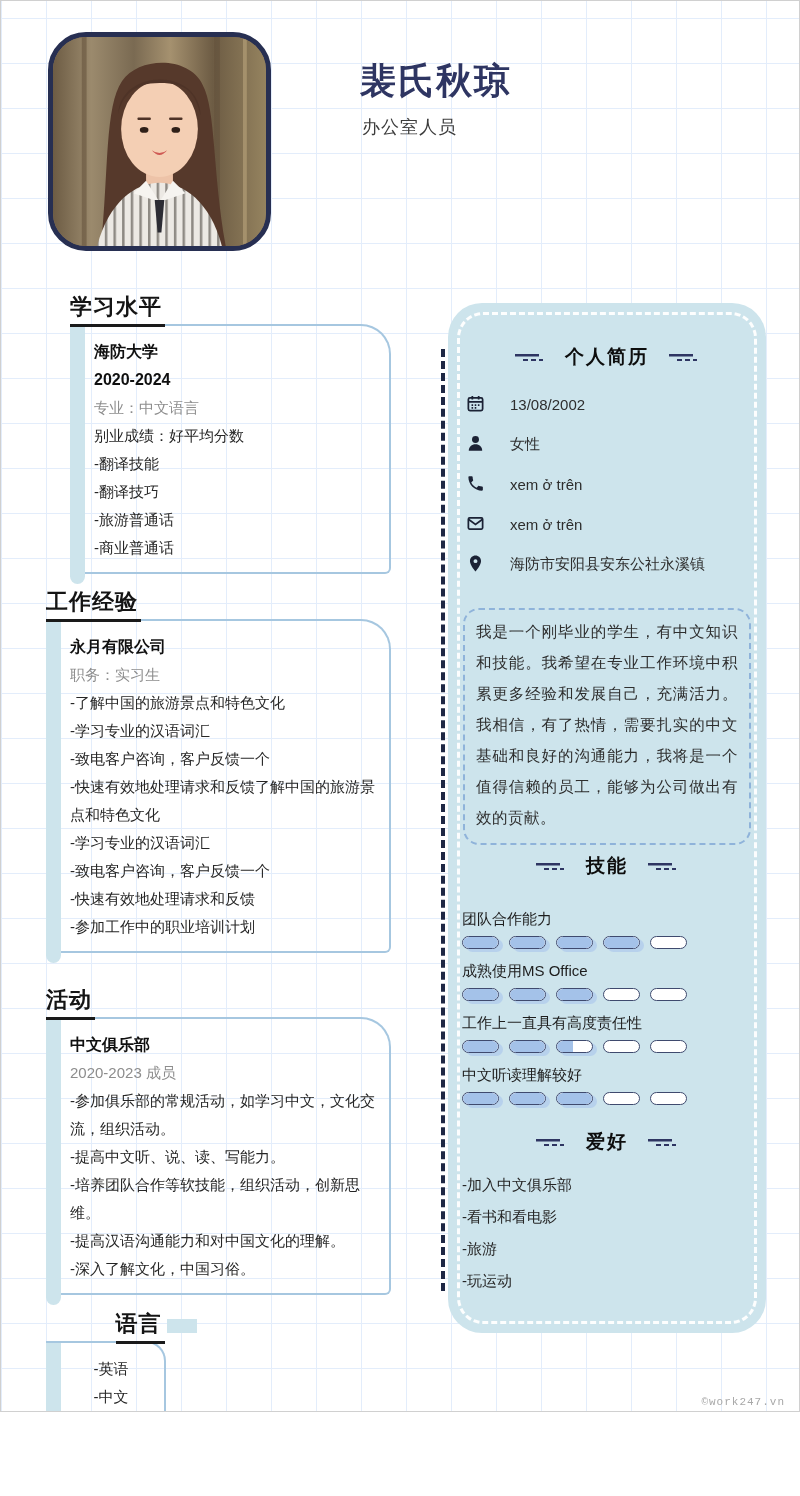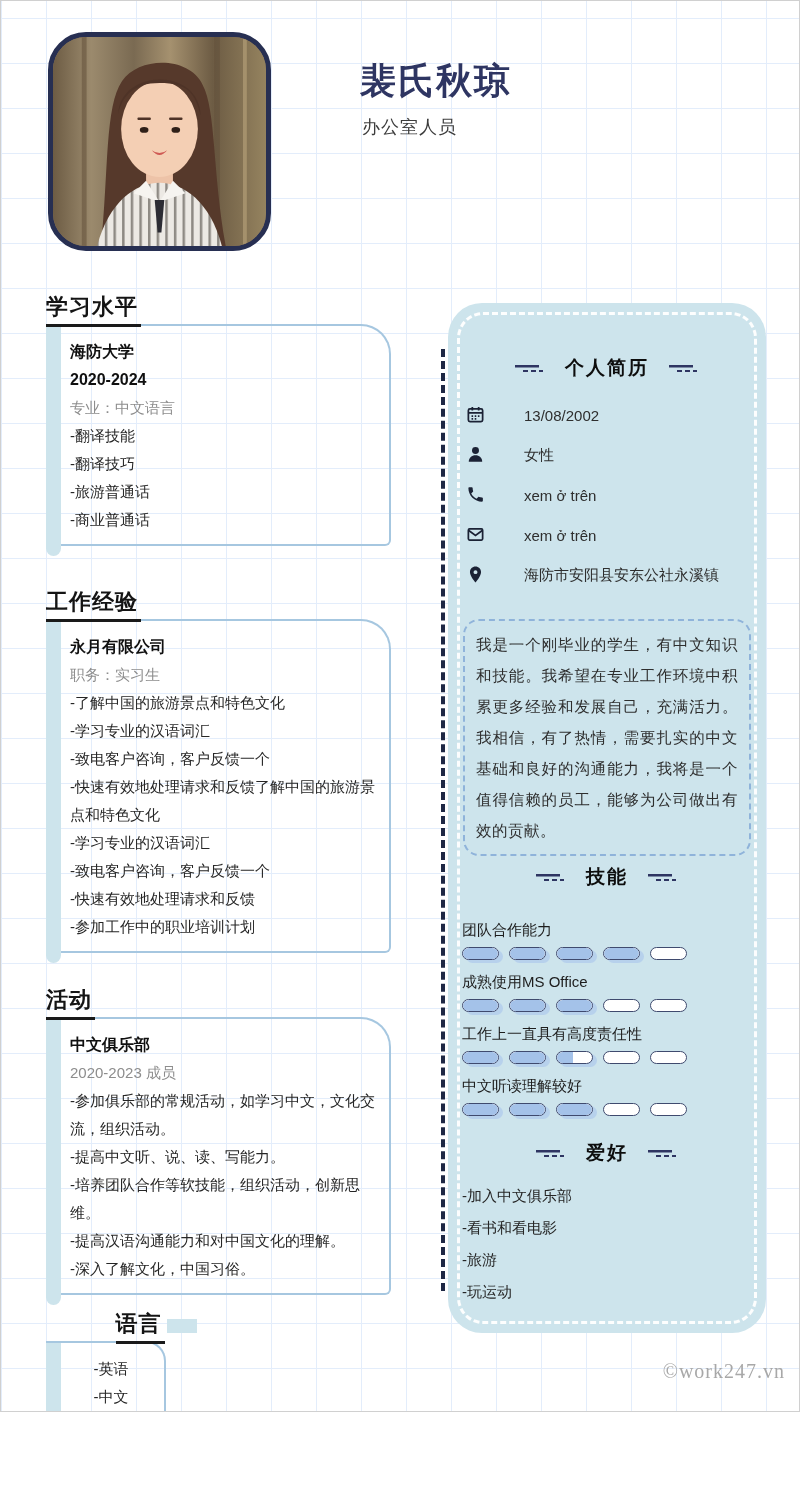--- a/index.html
+++ b/index.html
@@ -42,76 +42,76 @@
     border-radius:0 30px 6px 0;
     padding:12px 12px 10px 24px;
   }
   .card .bar{
     position:absolute;left:0;top:0;bottom:-12px;width:15px;
     background:var(--panel-blue);border-radius:0 0 9px 9px;
   }
   .line{font-size:15px;line-height:28px;color:#262626;}
   .line.bold{font-weight:700;font-size:16px;color:#101010;}
   .line.gray{color:var(--text-gray);}
-  #sec-education{left:45px;top:291px;}
+  #sec-education{left:45px;top:291px;padding-left:24px;}
   #sec-experience{left:45px;top:586px;}
   #sec-activities{left:45px;top:984px;}
   #sec-languages{left:45px;top:1308px;width:220px;text-align:center;}
   #sec-languages .card{width:120px;min-height:104px;border-radius:0 20px 4px 0;}
   .lang-deco{display:inline-block;width:30px;height:14px;background:var(--panel-blue);
     vertical-align:-2px;margin-left:2px;}
   .lang-underbar{margin:5px 0 0 12px;width:118px;height:7px;background:var(--panel-blue);}
   
   .panel{
     position:absolute;left:447px;top:302px;width:318px;height:1030px;
-    background:var(--panel-blue);border-radius:34px;padding:48px 14px 0;
+    background:var(--panel-blue);border-radius:34px;padding:37px 14px 0;
   }
   .panel-inset{
     position:absolute;inset:9px;border:3px dashed rgba(255,255,255,.95);
     border-radius:26px;pointer-events:none;
   }
   .navy-dash{
     position:absolute;left:-7px;top:46px;height:942px;width:0;
     border-left:4px dashed #1e2844;
   }
   .panel-heading{
     display:flex;justify-content:center;align-items:center;gap:18px;
     font-size:19px;font-weight:800;color:#0d0d0d;letter-spacing:2px;margin:4px 0 0;
   }
   .dash-deco{
     width:34px;height:9px;flex:0 0 auto;
     background:
       linear-gradient(var(--navy),var(--navy)) no-repeat 2px 1px / 24px 2.5px,
       repeating-linear-gradient(90deg,var(--navy) 0 5px,transparent 5px 8px) no-repeat 10px 6px / 20px 2px;
   }
   .contact{list-style:none;margin-top:14px;}
-  .contact li{display:flex;align-items:center;height:40px;gap:38px;padding-left:4px;}
+  .contact li{display:flex;align-items:center;height:40px;gap:24px;padding-left:4px;}
   .contact .cicon{width:20px;height:20px;flex:0 0 auto;color:#1b2235;}
   .contact .cicon svg{width:19px;height:19px;display:block;}
   .contact .ctext{font-size:15px;color:#2e2e2e;}
   .summary-box{
     margin:24px 1px 0;border:2px dashed var(--dash-border);border-radius:16px;
     padding:8px 11px;font-size:15.5px;line-height:31px;color:#2e2e2e;
-    text-align:justify;letter-spacing:.5px;
+    text-align:justify;letter-spacing:.5px;font-family:Liberation Mono, monospace;
   }
   .h-skills{margin-top:8px;}
   .skills{margin-top:28px;}
   .skill{margin-bottom:10px;}
   .skill-label{font-size:15px;color:#1d1d1d;line-height:24px;}
   .pills{display:flex;gap:10px;margin-top:5px;height:13px;}
   .pill{width:37px;height:13px;border:1.5px solid var(--pill-border);border-radius:8px;background:#fff;overflow:hidden;}
   .pill.has-fill{box-shadow:4px 3px 0 var(--pill-shadow);}
   .pill-fill{height:100%;background:var(--pill-fill);border-radius:6px 0 0 6px;}
   .h-hobbies{margin-top:24px;}
   .hobbies{margin-top:14px;}
   .hobby{font-size:15px;line-height:32px;color:#262626;}
   
   .watermark{
-    position:absolute;right:14px;bottom:28px;
-    font-family:Liberation Serif, serif;font-size:20px;color:var(--watermark-gray);
+    position:absolute;right:14px;bottom:3px;
+    font-family:Liberation Mono, monospace;font-size:11px;color:var(--watermark-gray);
     letter-spacing:1px;
   }
 </style>
 </head>
 <body>
 
 <div class="page">
 
   <div class="photo">
     <svg viewBox="0 0 222 218" preserveAspectRatio="none">
@@ -153,20 +153,21 @@
 
   <div class="sec" id="sec-education">
     <h2>学习水平</h2>
     <div class="card">
       <div class="bar"></div>
       <div class="line bold">海防大学</div>
       <div class="line bold">2020-2024</div>
       <div class="line gray">专业：中文语言</div>
       <div>
 
+      <div class="line">别业成绩：好平均分数</div>
           <div class="line">-翻译技能</div>
           <div class="line">-翻译技巧</div>
           <div class="line">-旅游普通话</div>
           <div class="line">-商业普通话</div>
         </div>
     </div>
   </div>
 
   <div class="sec" id="sec-experience">
     <h2>工作经验</h2>

